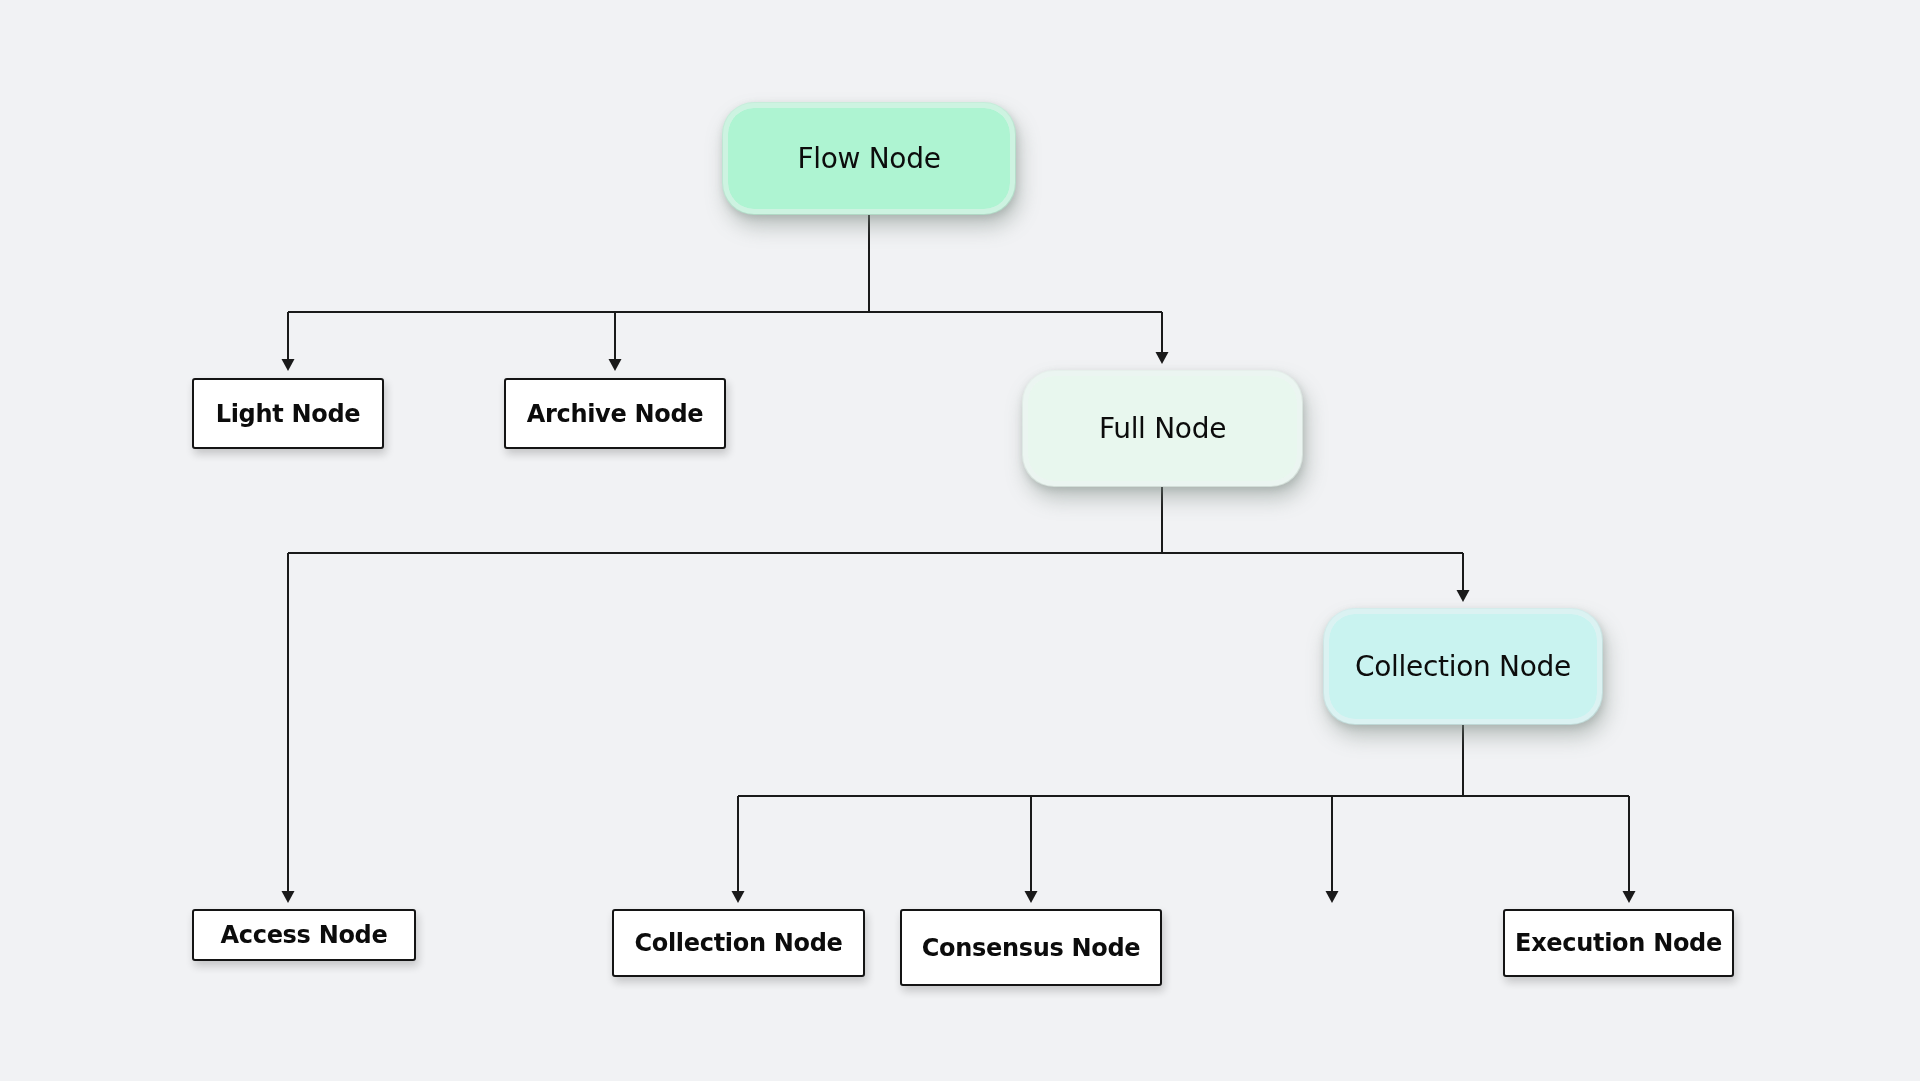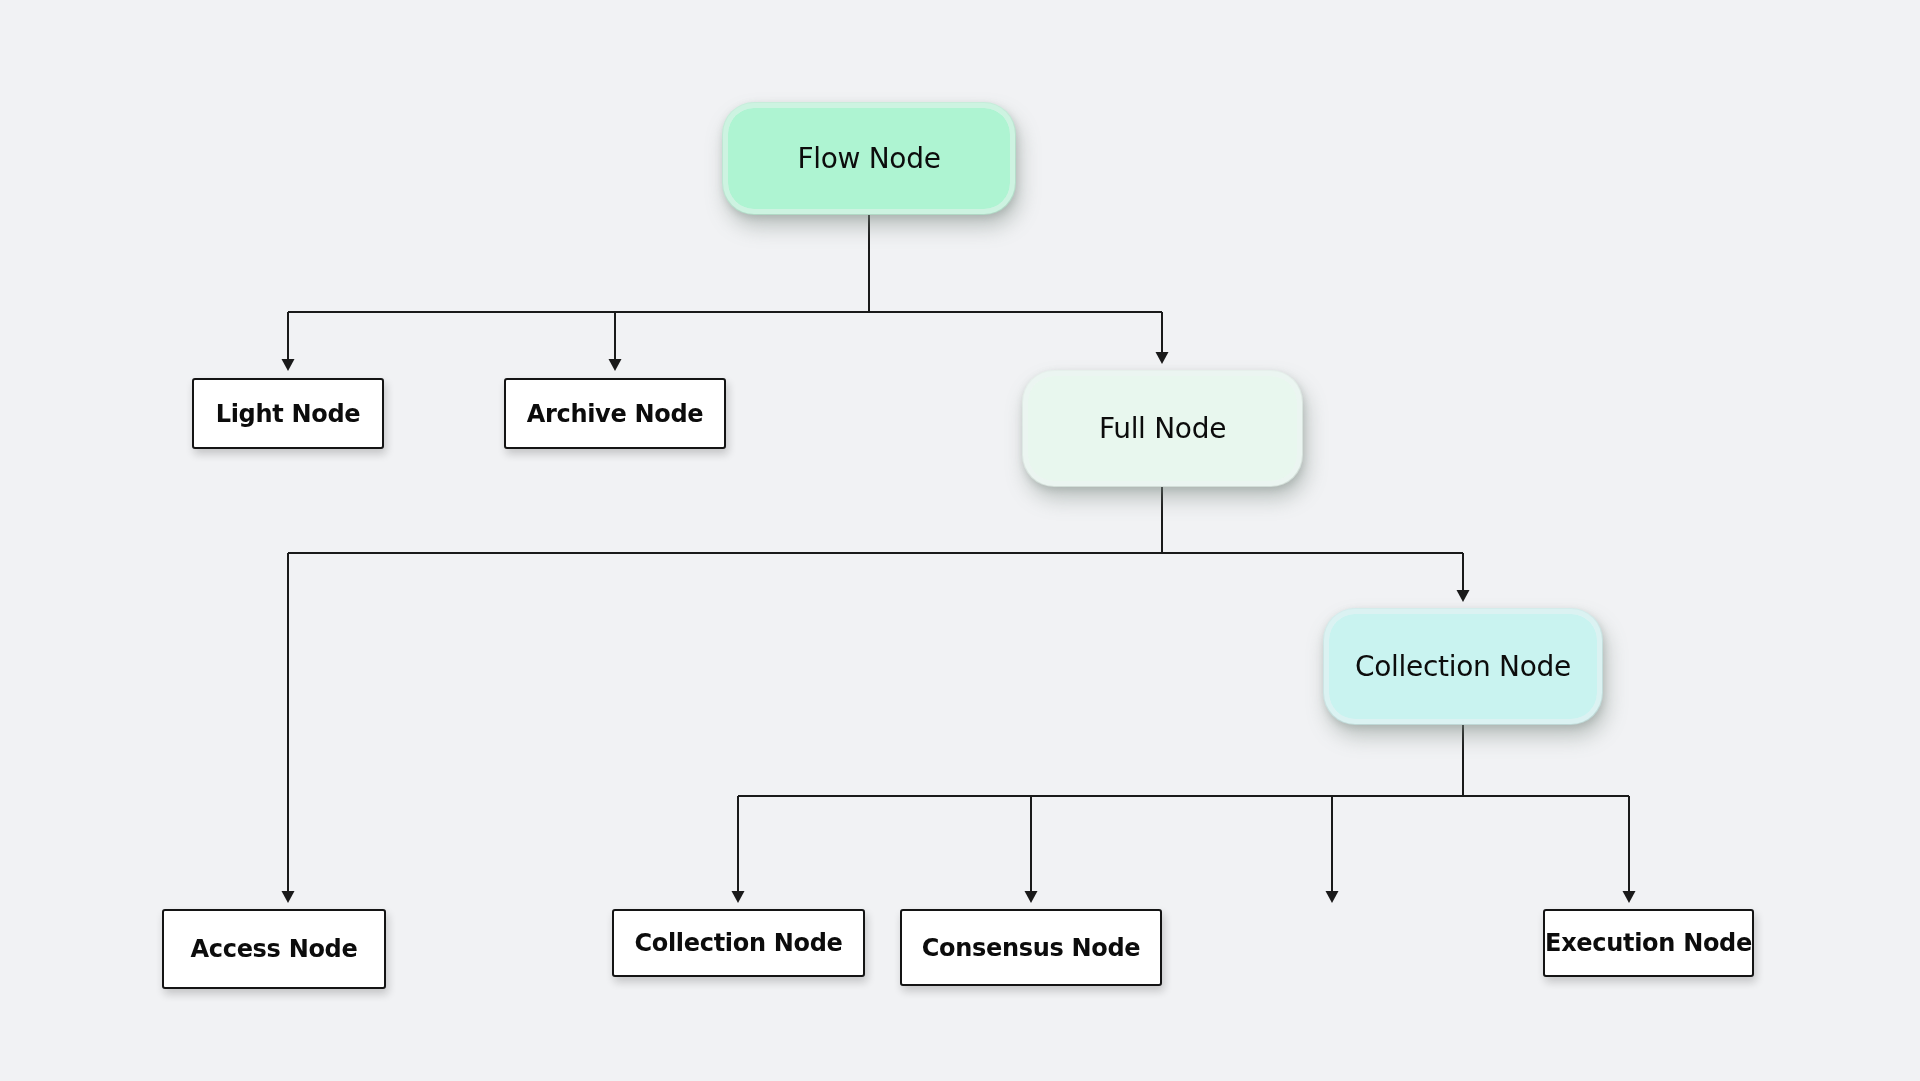--- a/index.html
+++ b/index.html
@@ -67,25 +67,25 @@
     border: 6px solid rgba(232, 247, 238, 0.6);
     left: 1022px; top: 370px; width: 281px; height: 117px;
   }
   .node-validator {
     background: #c9f3f0;
     border: 6px solid rgba(201, 243, 240, 0.55);
     left: 1323px; top: 608px; width: 280px; height: 117px;
   }
   .node-light        { left: 192px;  top: 378px; width: 192px; height: 71px; }
   .node-archive      { left: 504px;  top: 378px; width: 222px; height: 71px; }
-  .node-access       { left: 162px;  top: 909px; width: 224px; height: 80px; }
+  .node-access       { left: 192px;  top: 909px; width: 224px; height: 52px; }
   .node-collection   { left: 612px;  top: 909px; width: 253px; height: 68px; }
   .node-consensus    { left: 900px;  top: 909px; width: 262px; height: 77px; }
   .node-verification { left: 1197px; top: 909px; width: 271px; height: 68px; }
-  .node-execution    { left: 1503px; top: 909px; width: 211px; height: 68px; margin-left: 40px; }
+  .node-execution    { left: 1503px; top: 909px; width: 231px; height: 68px; }
 </style>
 </head>
 <body>
 
 <div class="canvas">
 
   <svg class="connectors" viewBox="0 0 1920 1081" xmlns="http://www.w3.org/2000/svg">
 
     <path d="M869 215 V312"></path>
     <path d="M288 312 H1162"></path>

